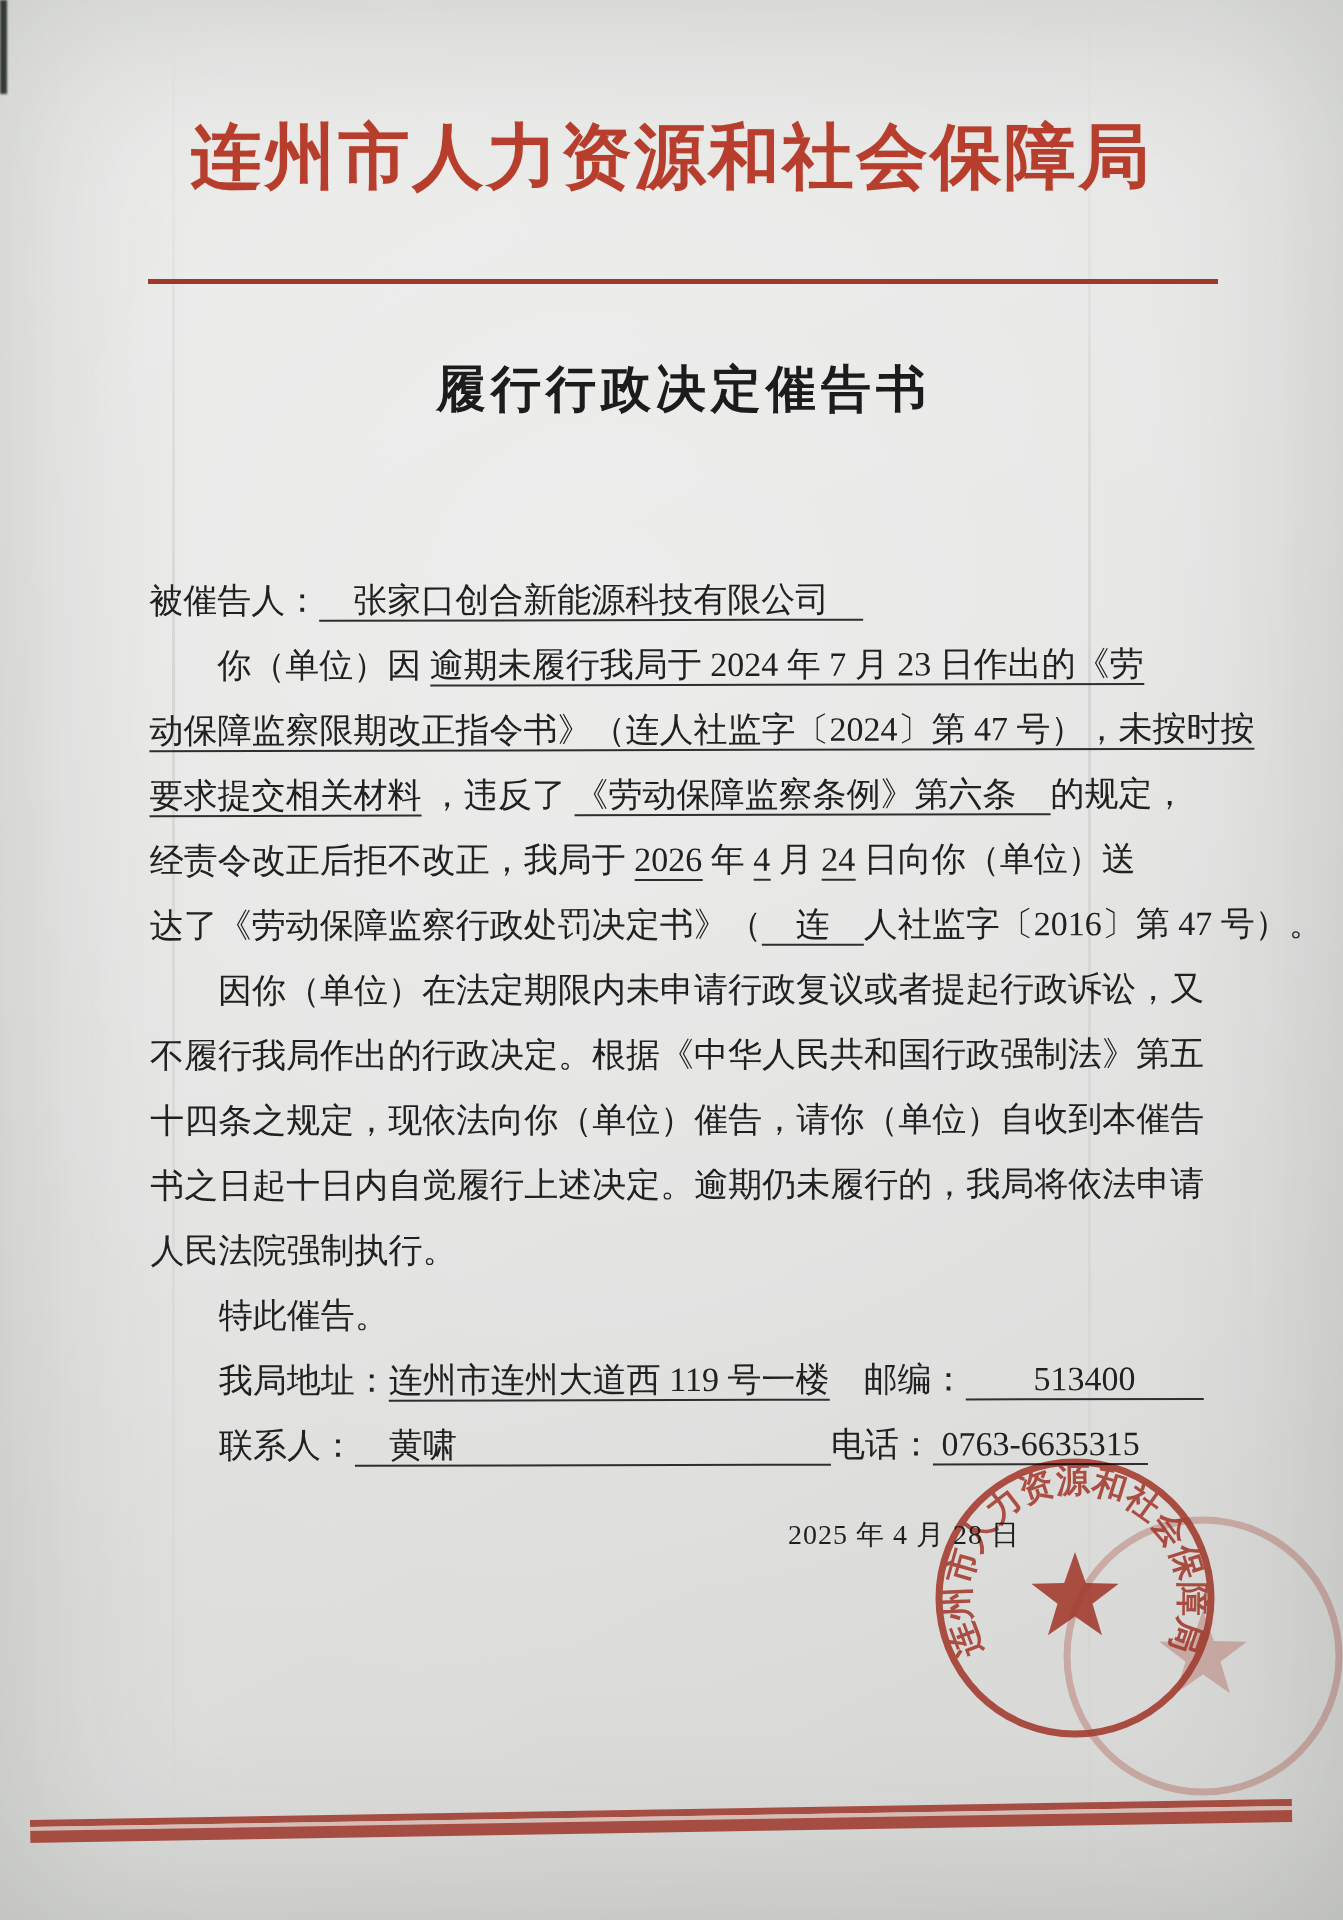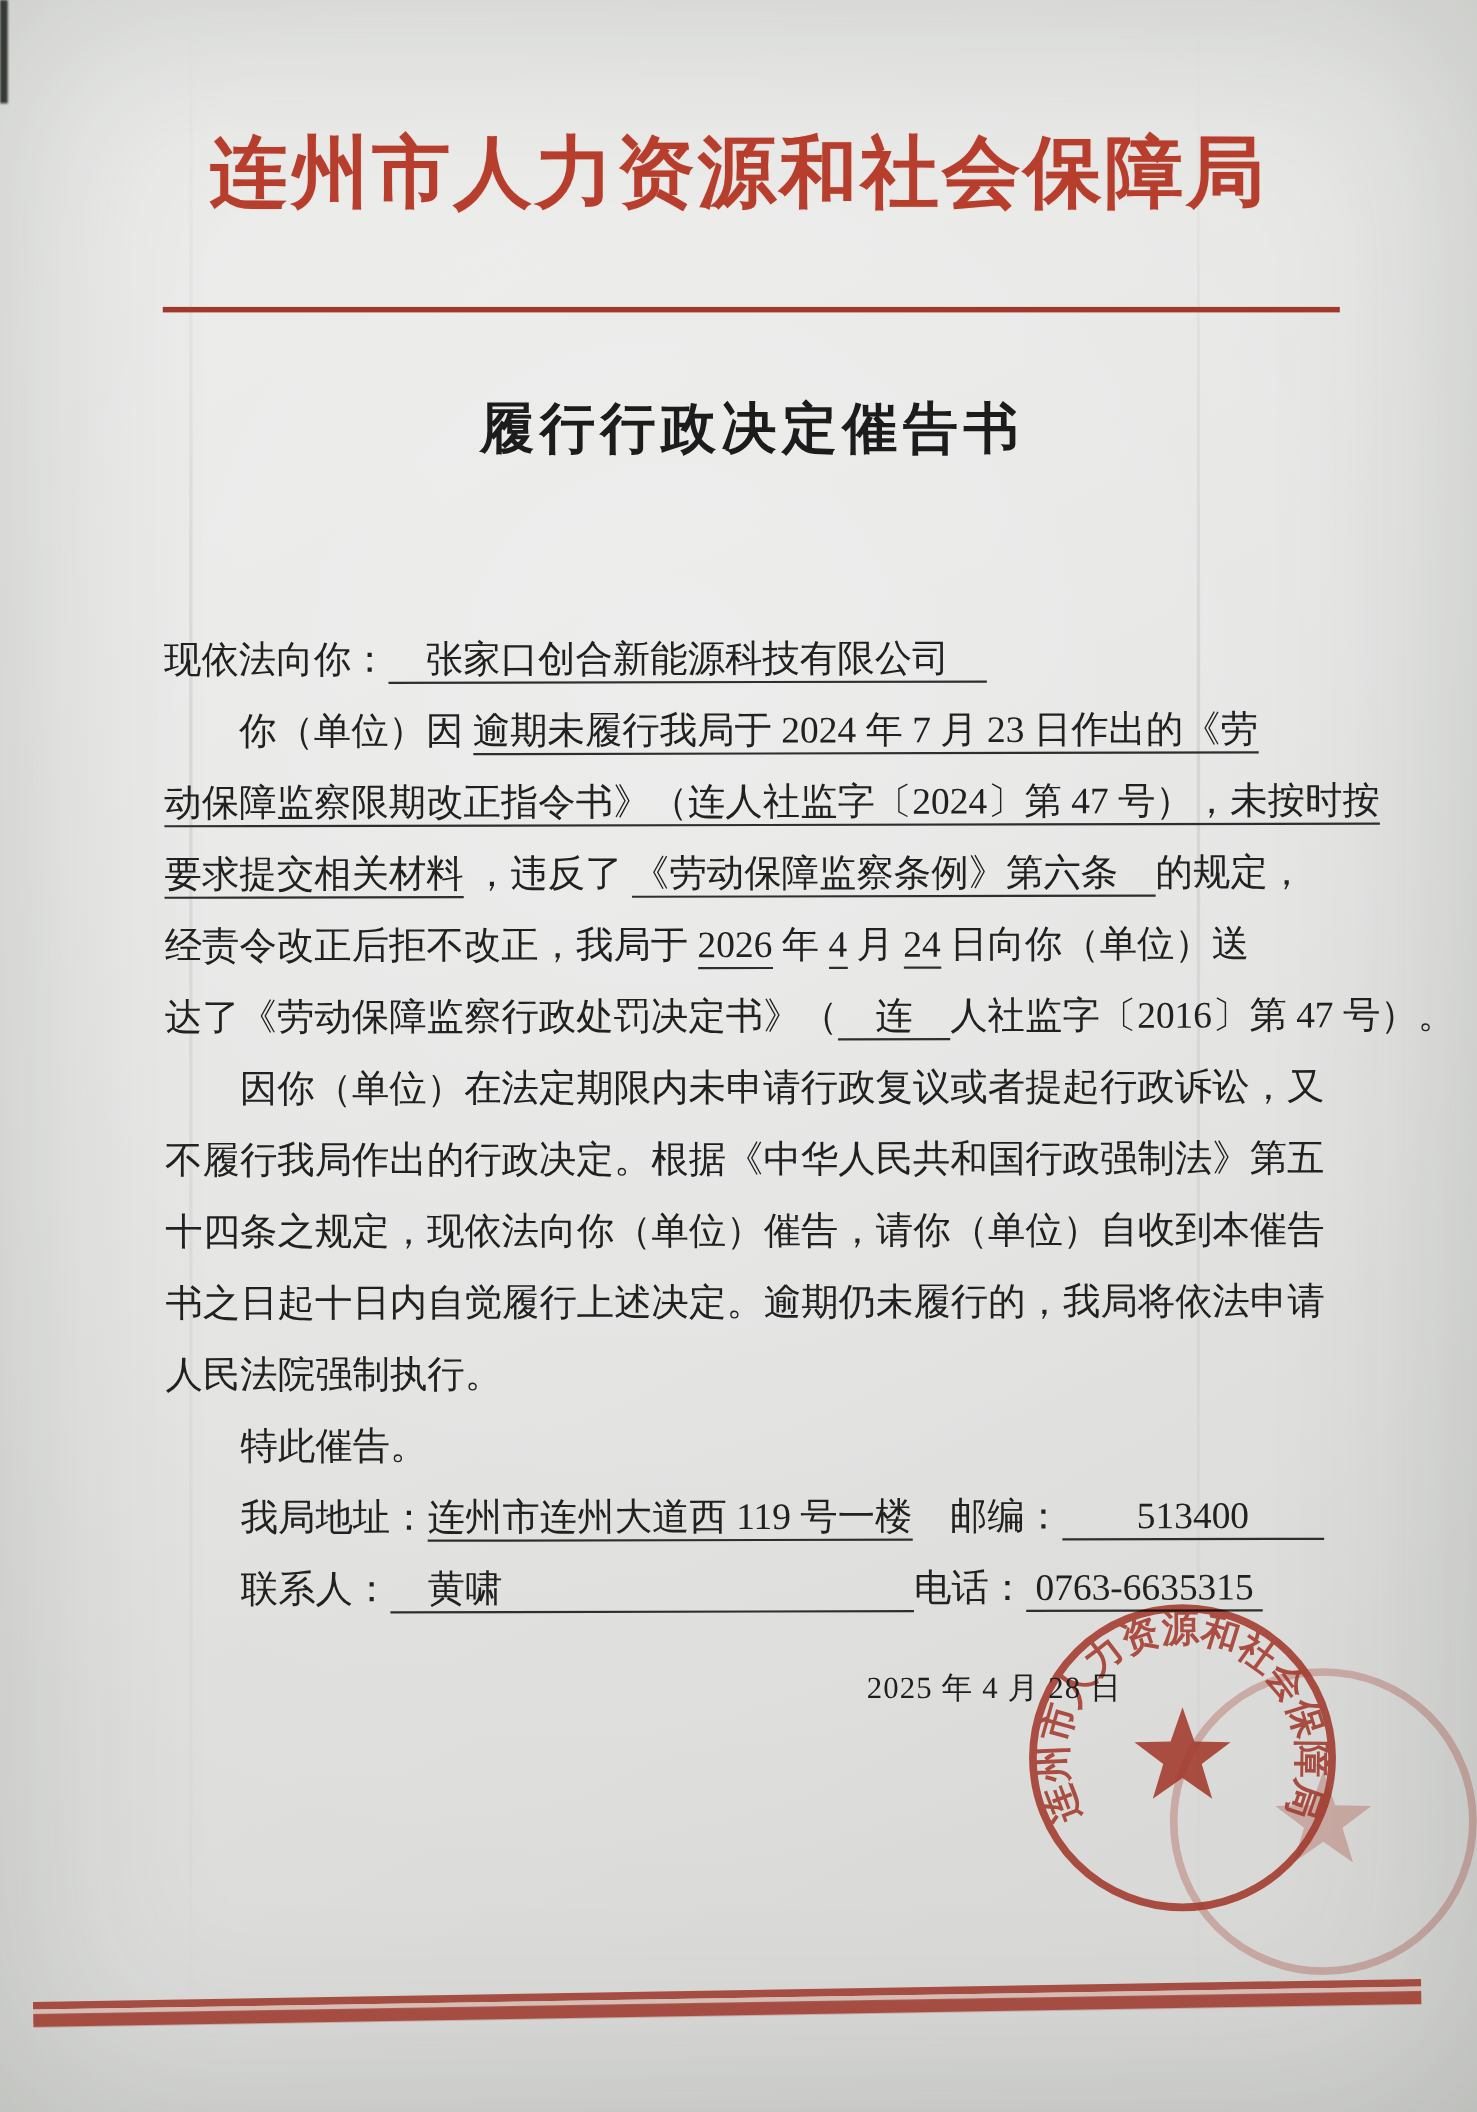--- a/index.html
+++ b/index.html
@@ -67,21 +67,21 @@
   <div class="fold" style="left:172px"></div>
   <div class="fold" style="left:1088px"></div>
 
   <div class="org-name">连州市人力资源和社会保障局</div>
   <div class="head-rule"></div>
 
   <div class="doc-title">履行行政决定催告书</div>
 
 
   <div class="bodytext">
-      <div class="bline"><span class="seg">现依法向你：</span><span class="seg u">　张家口创合新能源科技有限公司　</span></div>
+      <div class="bline"><span class="seg">被催告人：</span><span class="seg u">　张家口创合新能源科技有限公司　</span></div>
       <div class="bline"><span class="seg">　　你（单位）因 </span><span class="seg u">逾期未履行我局于 2024 年 7 月 23 日作出的《劳</span></div>
       <div class="bline"><span class="seg u">动保障监察限期改正指令书》（连人社监字〔2024〕第 47 号），未按时按</span></div>
       <div class="bline"><span class="seg u">要求提交相关材料</span><span class="seg"> ，违反了 </span><span class="seg u">《劳动保障监察条例》第六条　</span><span class="seg">的规定，</span></div>
       <div class="bline"><span class="seg">经责令改正后拒不改正，我局于 </span><span class="seg u">2026</span><span class="seg"> 年 </span><span class="seg u">4</span><span class="seg"> 月 </span><span class="seg u">24</span><span class="seg"> 日向你（单位）送</span></div>
       <div class="bline"><span class="seg">达了《劳动保障监察行政处罚决定书》（</span><span class="seg u">　连　</span><span class="seg">人社监字〔2016〕第 47 号）。</span></div>
       <div class="bline"><span class="seg">　　因你（单位）在法定期限内未申请行政复议或者提起行政诉讼，又</span></div>
       <div class="bline"><span class="seg">不履行我局作出的行政决定。根据《中华人民共和国行政强制法》第五</span></div>
       <div class="bline"><span class="seg">十四条之规定，现依法向你（单位）催告，请你（单位）自收到本催告</span></div>
       <div class="bline"><span class="seg">书之日起十日内自觉履行上述决定。逾期仍未履行的，我局将依法申请</span></div>
       <div class="bline"><span class="seg">人民法院强制执行。</span></div>

